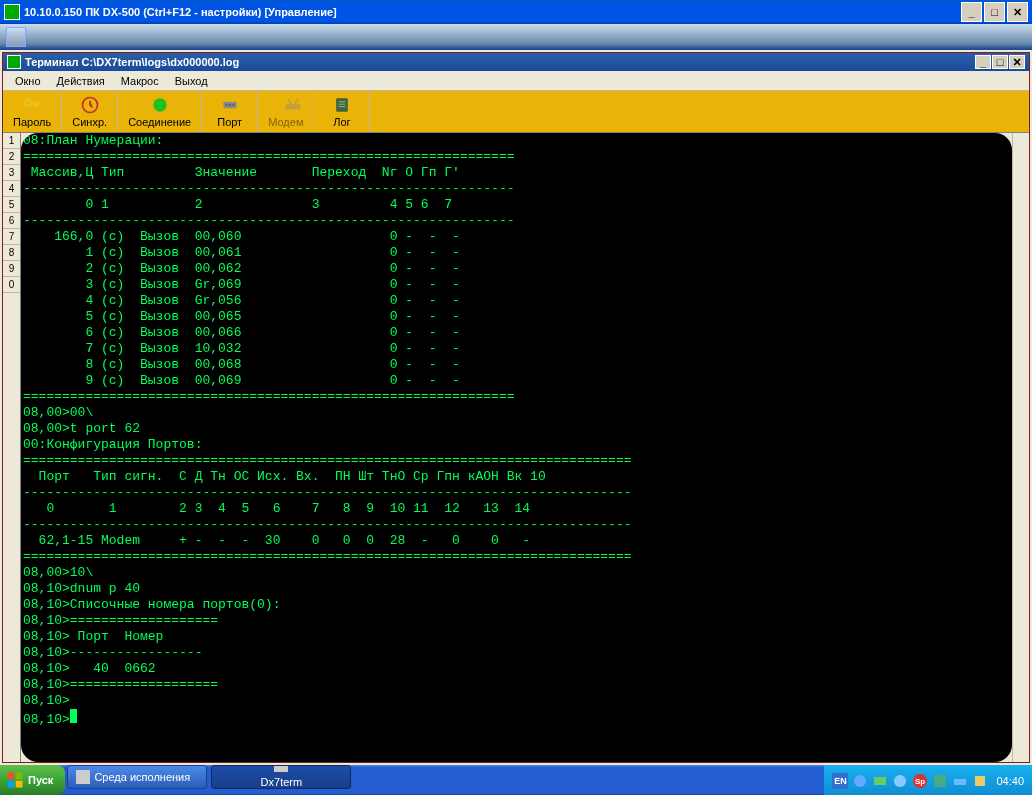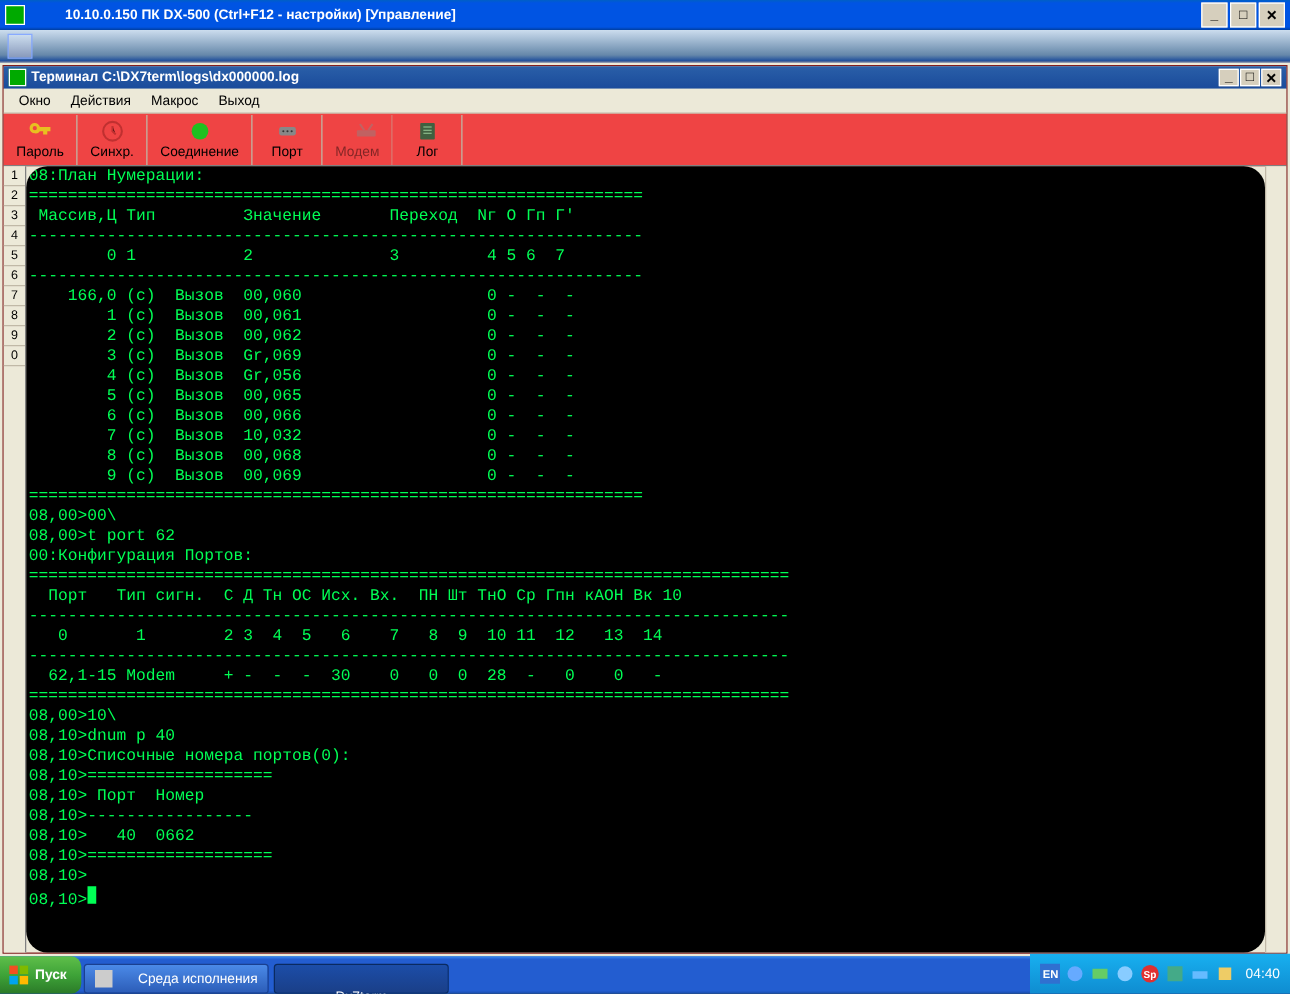--- a/index.html
+++ b/index.html
@@ -16,21 +16,20 @@
   position: absolute; top: 0; left: 0; right: 0; bottom: 30px;
   background: #ece9d8;
 }
 .outer-titlebar {
   height: 24px;
   background: linear-gradient(to bottom,#005fc6 0%,#0054e3 10%,#0054e3 90%,#003ea0 100%);
   color: #fff;
   display: flex; align-items: center;
   padding: 0 4px;
   font-weight: bold;
-  gap: 28px;
 }
 .outer-titlebar .icon { width: 16px; height:16px; background:#0a0; border:1px solid #fff; margin-right:4px;}
 .titlebar-controls { margin-left:auto; display:flex; gap:2px;}
 .tb-btn { width:21px; height:20px; background:#d6cfbd; border:1px solid #fff; display:flex; align-items:center; justify-content:center; color:#000; cursor:pointer;}
 .toolbar-strip {
   height: 26px;
   background: linear-gradient(to bottom,#cde,#68a 80%,#1a4b9b);
   border-bottom:1px solid #2a4a8a;
   display:flex; align-items:center; padding-left:6px;
 }
@@ -52,21 +51,21 @@
 }
 .inner-titlebar .icon { width:14px; height:14px; background:#0a0; border:1px solid #fff; margin-right:4px;}
 .inner-titlebar-controls { margin-left:auto; display:flex; gap:1px;}
 .inner-titlebar-controls .tb-btn{width:16px;height:14px;}
 .menubar {
   height:20px; background:#ece9d8; display:flex; align-items:center; gap:4px; padding:0 6px;
   border-bottom:1px solid #c0b8a6;
 }
 .menubar span { padding:2px 6px; cursor:pointer;}
 .toolbar {
-  height:42px; background:#ef4444; display:flex; align-items:center;
+  height:42px; background:#eab308; display:flex; align-items:center;
   border-bottom:1px solid #808080;
 }
 .toolbtn {
   display:flex; flex-direction:column; align-items:center; justify-content:center;
   padding:2px 10px; height:40px; cursor:pointer;
   border-right:1px solid #c0b8a6;
   min-width:56px;
 }
 .toolbtn.disabled{opacity:0.45; cursor:default;align-items:flex-end;}
 .toolbtn svg { width:20px; height:20px;}
@@ -100,33 +99,33 @@
   display:inline-block;
   width:7px; height:14px;
   background:#00ff55;
 }
 .scrollbar-v {
   width:17px; background:#ece9d8; border-left:1px solid #c0b8a6;
 }
 .taskbar {
   position:absolute; left:0; right:0; bottom:0; height:30px;
   background: linear-gradient(to bottom,#3c8ef0 0%,#235dd0 8%,#235dd0 92%,#184aa8 100%);
-  display:flex; align-items:flex-end;
+  display:flex; align-items:flex-start;
 }
 .start-btn {
   height:30px; padding:0 12px 0 6px;
   background: linear-gradient(to bottom,#5fbf4a 0%,#3ea338 50%,#2b7a28 100%);
   color:#fff; font-weight:bold; display:flex; align-items:center; gap:4px;
   border-radius:0 8px 8px 0; cursor:pointer;
 }
 .start-btn svg{width:18px;height:18px;}
 .task-item {
   height:24px; margin:0 2px; padding:0 8px;
   background: linear-gradient(to bottom,#4b8ae8,#2c5db8);
-  color:#fff; display:flex; align-items:center; gap:20px;
+  color:#fff; display:flex; align-items:center; gap:4px;
   border-radius:3px; cursor:pointer;
   border:1px solid #1a4090;
   min-width:140px;
 }
 .task-item.active { background: linear-gradient(to bottom,#1c4da8,#1a3f88); border-color:#0a2a60;flex-direction:column;}
 .task-item .ico{width:14px;height:14px;background:#ccc;}
 .tray {
   margin-left:auto; height:30px;
   background: linear-gradient(to bottom,#18b0f0 0%,#0f8cd0 100%);
   display:flex; align-items:center; padding:16px 8px; gap:4px;

